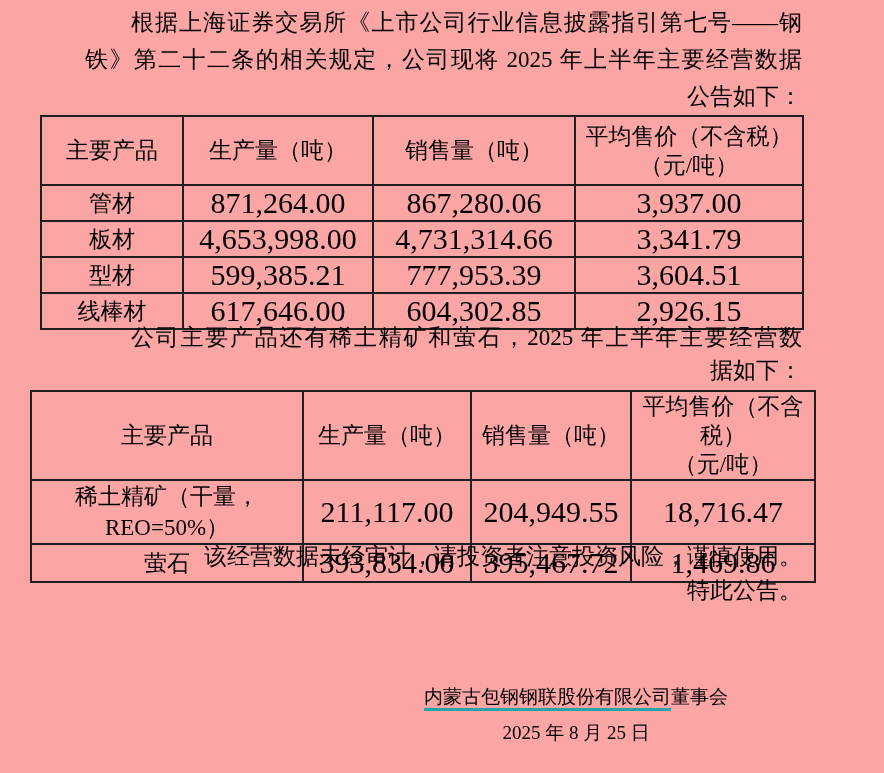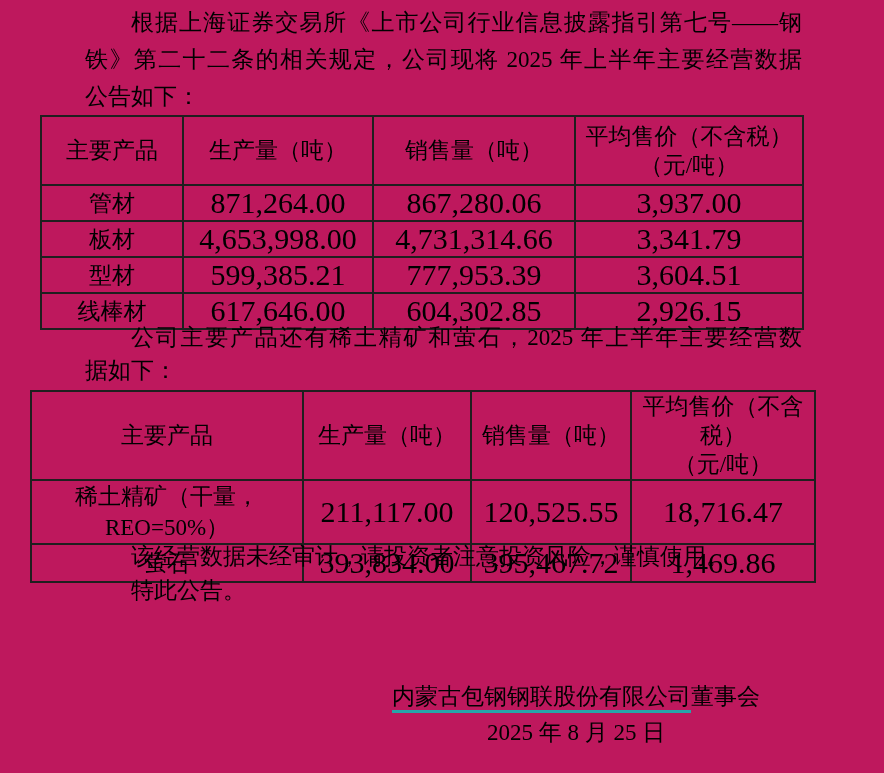--- a/index.html
+++ b/index.html
@@ -1,24 +1,24 @@
 <!DOCTYPE html>
 <html><head>
 <meta charset="utf-8">
 <style>
   html, body { margin:0; padding:0; }
   body {
     width:884px; height:773px; background:#ffffff;
     font-family:"Liberation Serif","DejaVu Serif",serif;
     color:#000000;
   }
-  .page { position:relative; width:884px; height:773px; background:#be185d; overflow:hidden; }
+  .page { position:relative; width:884px; height:773px; background:#fca5a5; overflow:hidden; }
 
   .para { position:absolute; font-size:23px; color:#000; }
-  .para .line { height:37px; line-height:37px; }
+  .para .line { height:37px; line-height:37px;text-align:right; }
   .indent { text-indent:46px; }
   .j { text-align:justify; text-align-last:justify; text-justify:inter-character; }
 
   #intro   { top:4px;   left:85px; width:717px; }
   #middle  { top:321px; left:85px; width:717px; }
   #middle .line  { height:33px; line-height:33px; }
   #closing { top:540px; left:85px; width:717px; }
   #closing .line { height:34px; line-height:34px; }
 
   table {
@@ -36,21 +36,21 @@
   #table1 tr.hdr  { height:69px; }
   #table1 tr.data { height:34px;padding-left:23px; }
 
   #table2 { left:30px; top:390px; width:784px; }
   #table2 tr.hdr  { height:68px; }
   #table2 tr.r1   { height:44px;border-radius:24px; }
   #table2 tr.r2   { height:38px; }
 
   #signature {
     position:absolute; left:390px; top:684px; width:372px;
-    font-size:23px; text-align:center; white-space:nowrap;
+    font-size:19px; text-align:center; white-space:nowrap;
   }
   #signature .sig-line { line-height:26px; }
   #signature .company { border-bottom:3px solid #27a4aa; padding-bottom:1px; }
   #signature .date-line { margin-top:11px; line-height:24px; }
 </style>
 </head>
 <body>
 
 <div class="page">
 
@@ -122,21 +122,21 @@
       <th>生产量（吨）</th>
       <th>销售量（吨）</th>
       <th class="price-hdr">
         <div>平均售价（不含税）</div>
         <div>（元/吨）</div>
       </th>
     </tr>
     <tr class="r1">
       <td>稀土精矿（干量，REO=50%）</td>
       <td class="num">211,117.00</td>
-      <td class="num">120,525.55</td>
+      <td class="num">204,949.55</td>
       <td class="num">18,716.47</td>
     </tr>
     <tr class="r2">
       <td>萤石</td>
       <td class="num">393,834.00</td>
       <td class="num">395,467.72</td>
       <td class="num">1,469.86</td>
     </tr>
   </tbody>
     </table>

